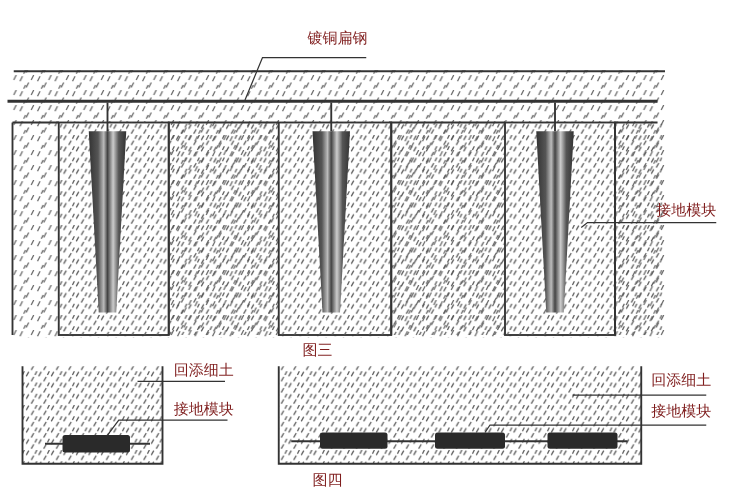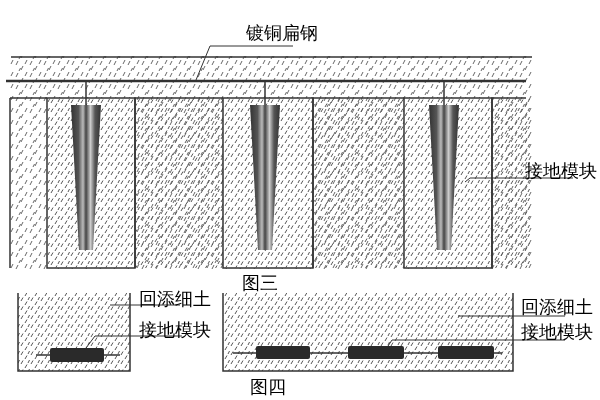--- a/index.html
+++ b/index.html
@@ -1,19 +1,19 @@
 <!DOCTYPE html>
 <html><head>
 <meta charset="utf-8">
 <style>
   html, body { margin:0; padding:0; background:#ffffff; }
   body { width:600px; height:400px; position:relative; overflow:hidden;
          font-family:"DejaVu Sans", sans-serif; }
   svg { position:absolute; left:0; top:0; }
-  .lbl { position:absolute; font-size:18px; color:#000000; white-space:nowrap; line-height:1; }
+  .lbl { position:absolute; font-size:12px; color:#7f1d1d; white-space:nowrap; line-height:1; }
 </style>
 </head>
 <body>
 
 <svg width="600" height="400" viewBox="0 0 600 400">
   <defs>
     <pattern id="soil" width="14" height="12" patternUnits="userSpaceOnUse">
       <path d="M2 5 l2 -4 M7 10 l2 -4 M11 4 l2 -4 M5 11 l1.5 -3" stroke="#666" stroke-width="1"></path>
     </pattern>
     <pattern id="soil-dense" width="10" height="9" patternUnits="userSpaceOnUse">

